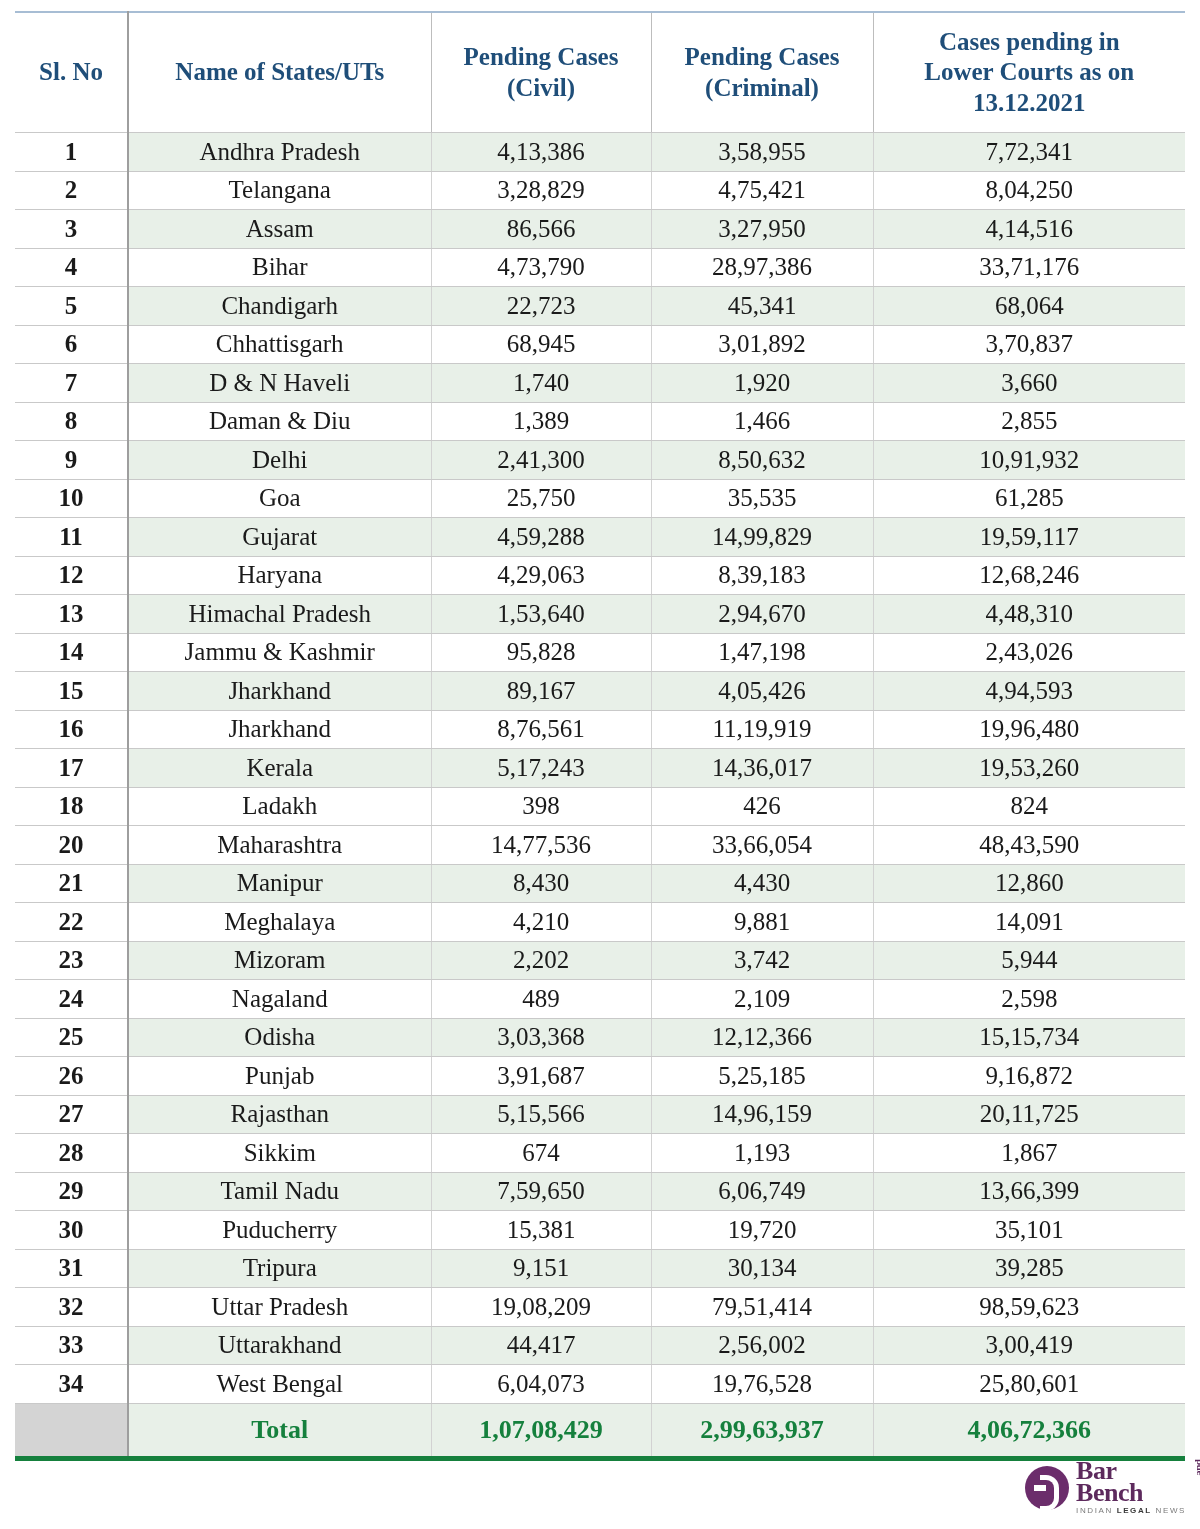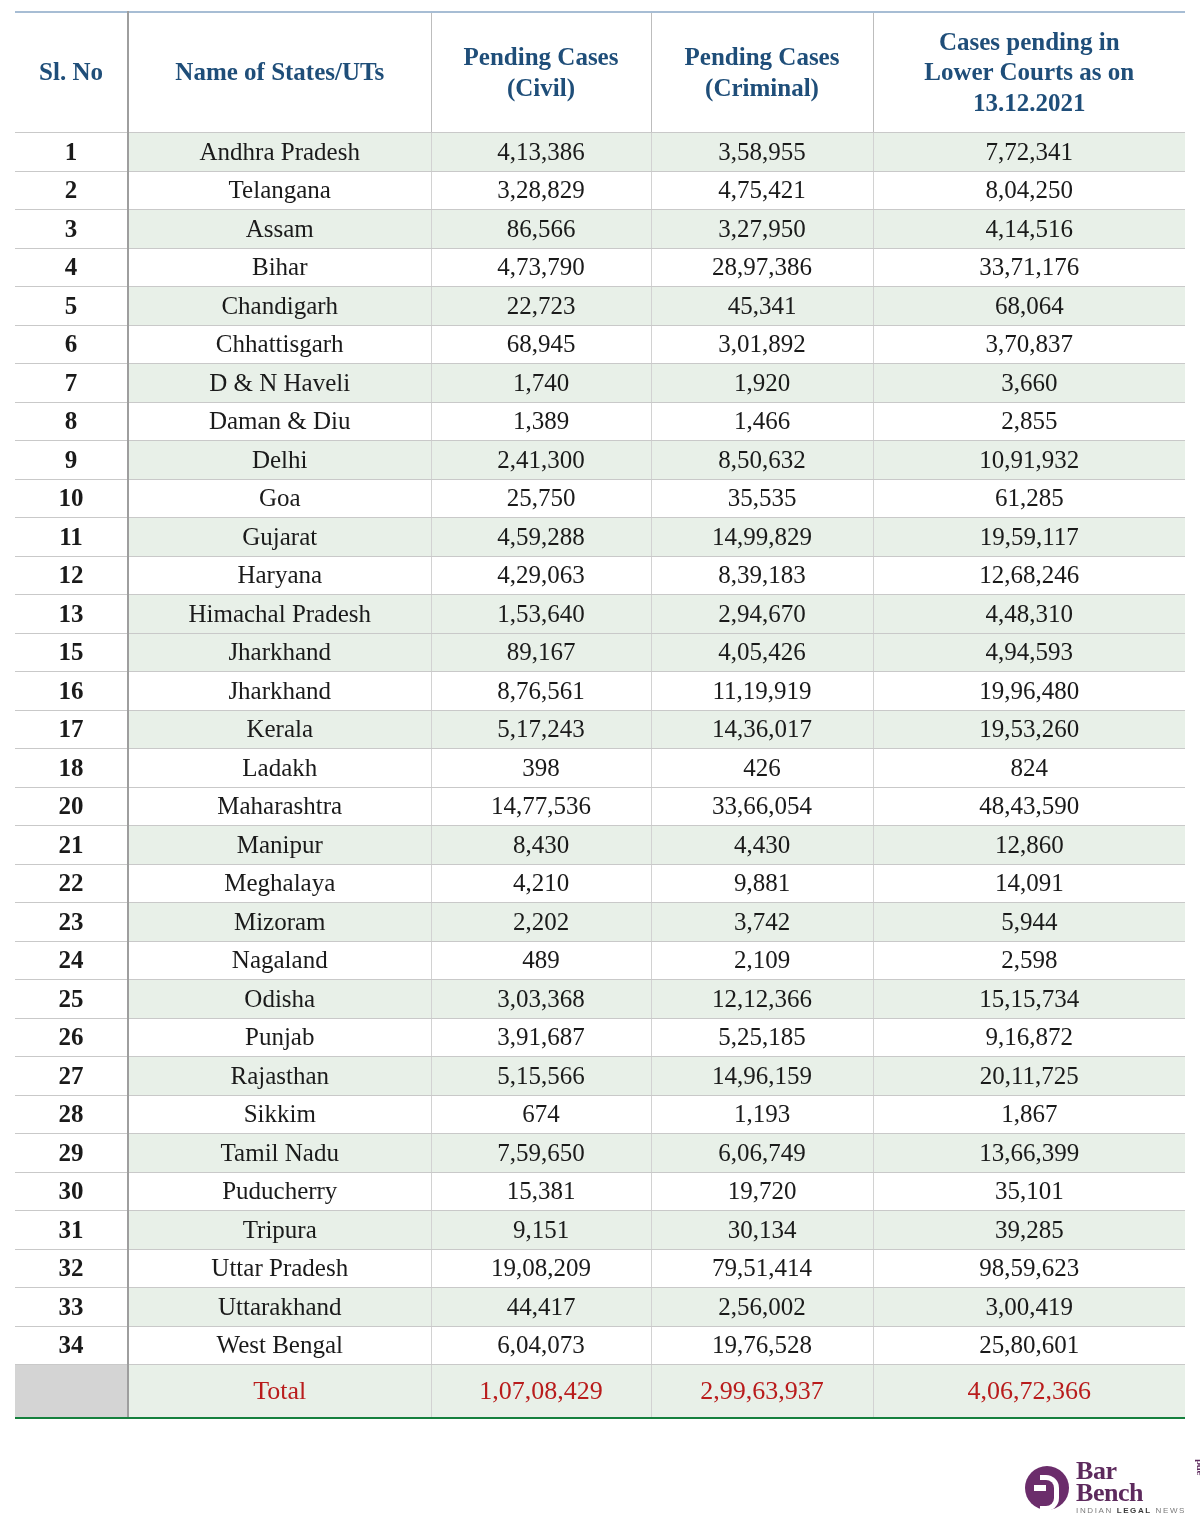--- a/index.html
+++ b/index.html
@@ -127,25 +127,25 @@
     font-weight: bold;
     background: #ffffff !important;
     border-right: 2px solid #9e9e9e;
   }
 
   tbody tr.band td { background: #e8f0e8; }
   tbody tr.plain td { background: #ffffff; }
 
   tbody tr.total-row td {
     background: #e8f0e8;
-    color: #b91c1c;
-    font-weight: normal;
+    color: #15803d;
+    font-weight: bold;
     height: 52px;
     font-size: 26px;
-    border-bottom: 2px solid #15803d;
+    border-bottom: 5px solid #15803d;
   }
   tbody tr.total-row td.sl {
     background: #d4d4d4 !important;
     border-right: 2px solid #9e9e9e;
   }
 
   
   #footer-logo {
     position: absolute;
     right: 14px;
@@ -342,20 +342,27 @@
             <td>8,39,183</td>
             <td>12,68,246</td>
           </tr>
           <tr class="band">
             <td class="sl">13</td>
             <td>Himachal Pradesh</td>
             <td>1,53,640</td>
             <td>2,94,670</td>
             <td>4,48,310</td>
           </tr>
+          <tr class="plain">
+            <td class="sl">14</td>
+            <td>Jammu &amp; Kashmir</td>
+            <td>95,828</td>
+            <td>1,47,198</td>
+            <td>2,43,026</td>
+          </tr>
           <tr class="band">
             <td class="sl">15</td>
             <td>Jharkhand</td>
             <td>89,167</td>
             <td>4,05,426</td>
             <td>4,94,593</td>
           </tr>
           <tr class="plain">
             <td class="sl">16</td>
             <td>Jharkhand</td>

